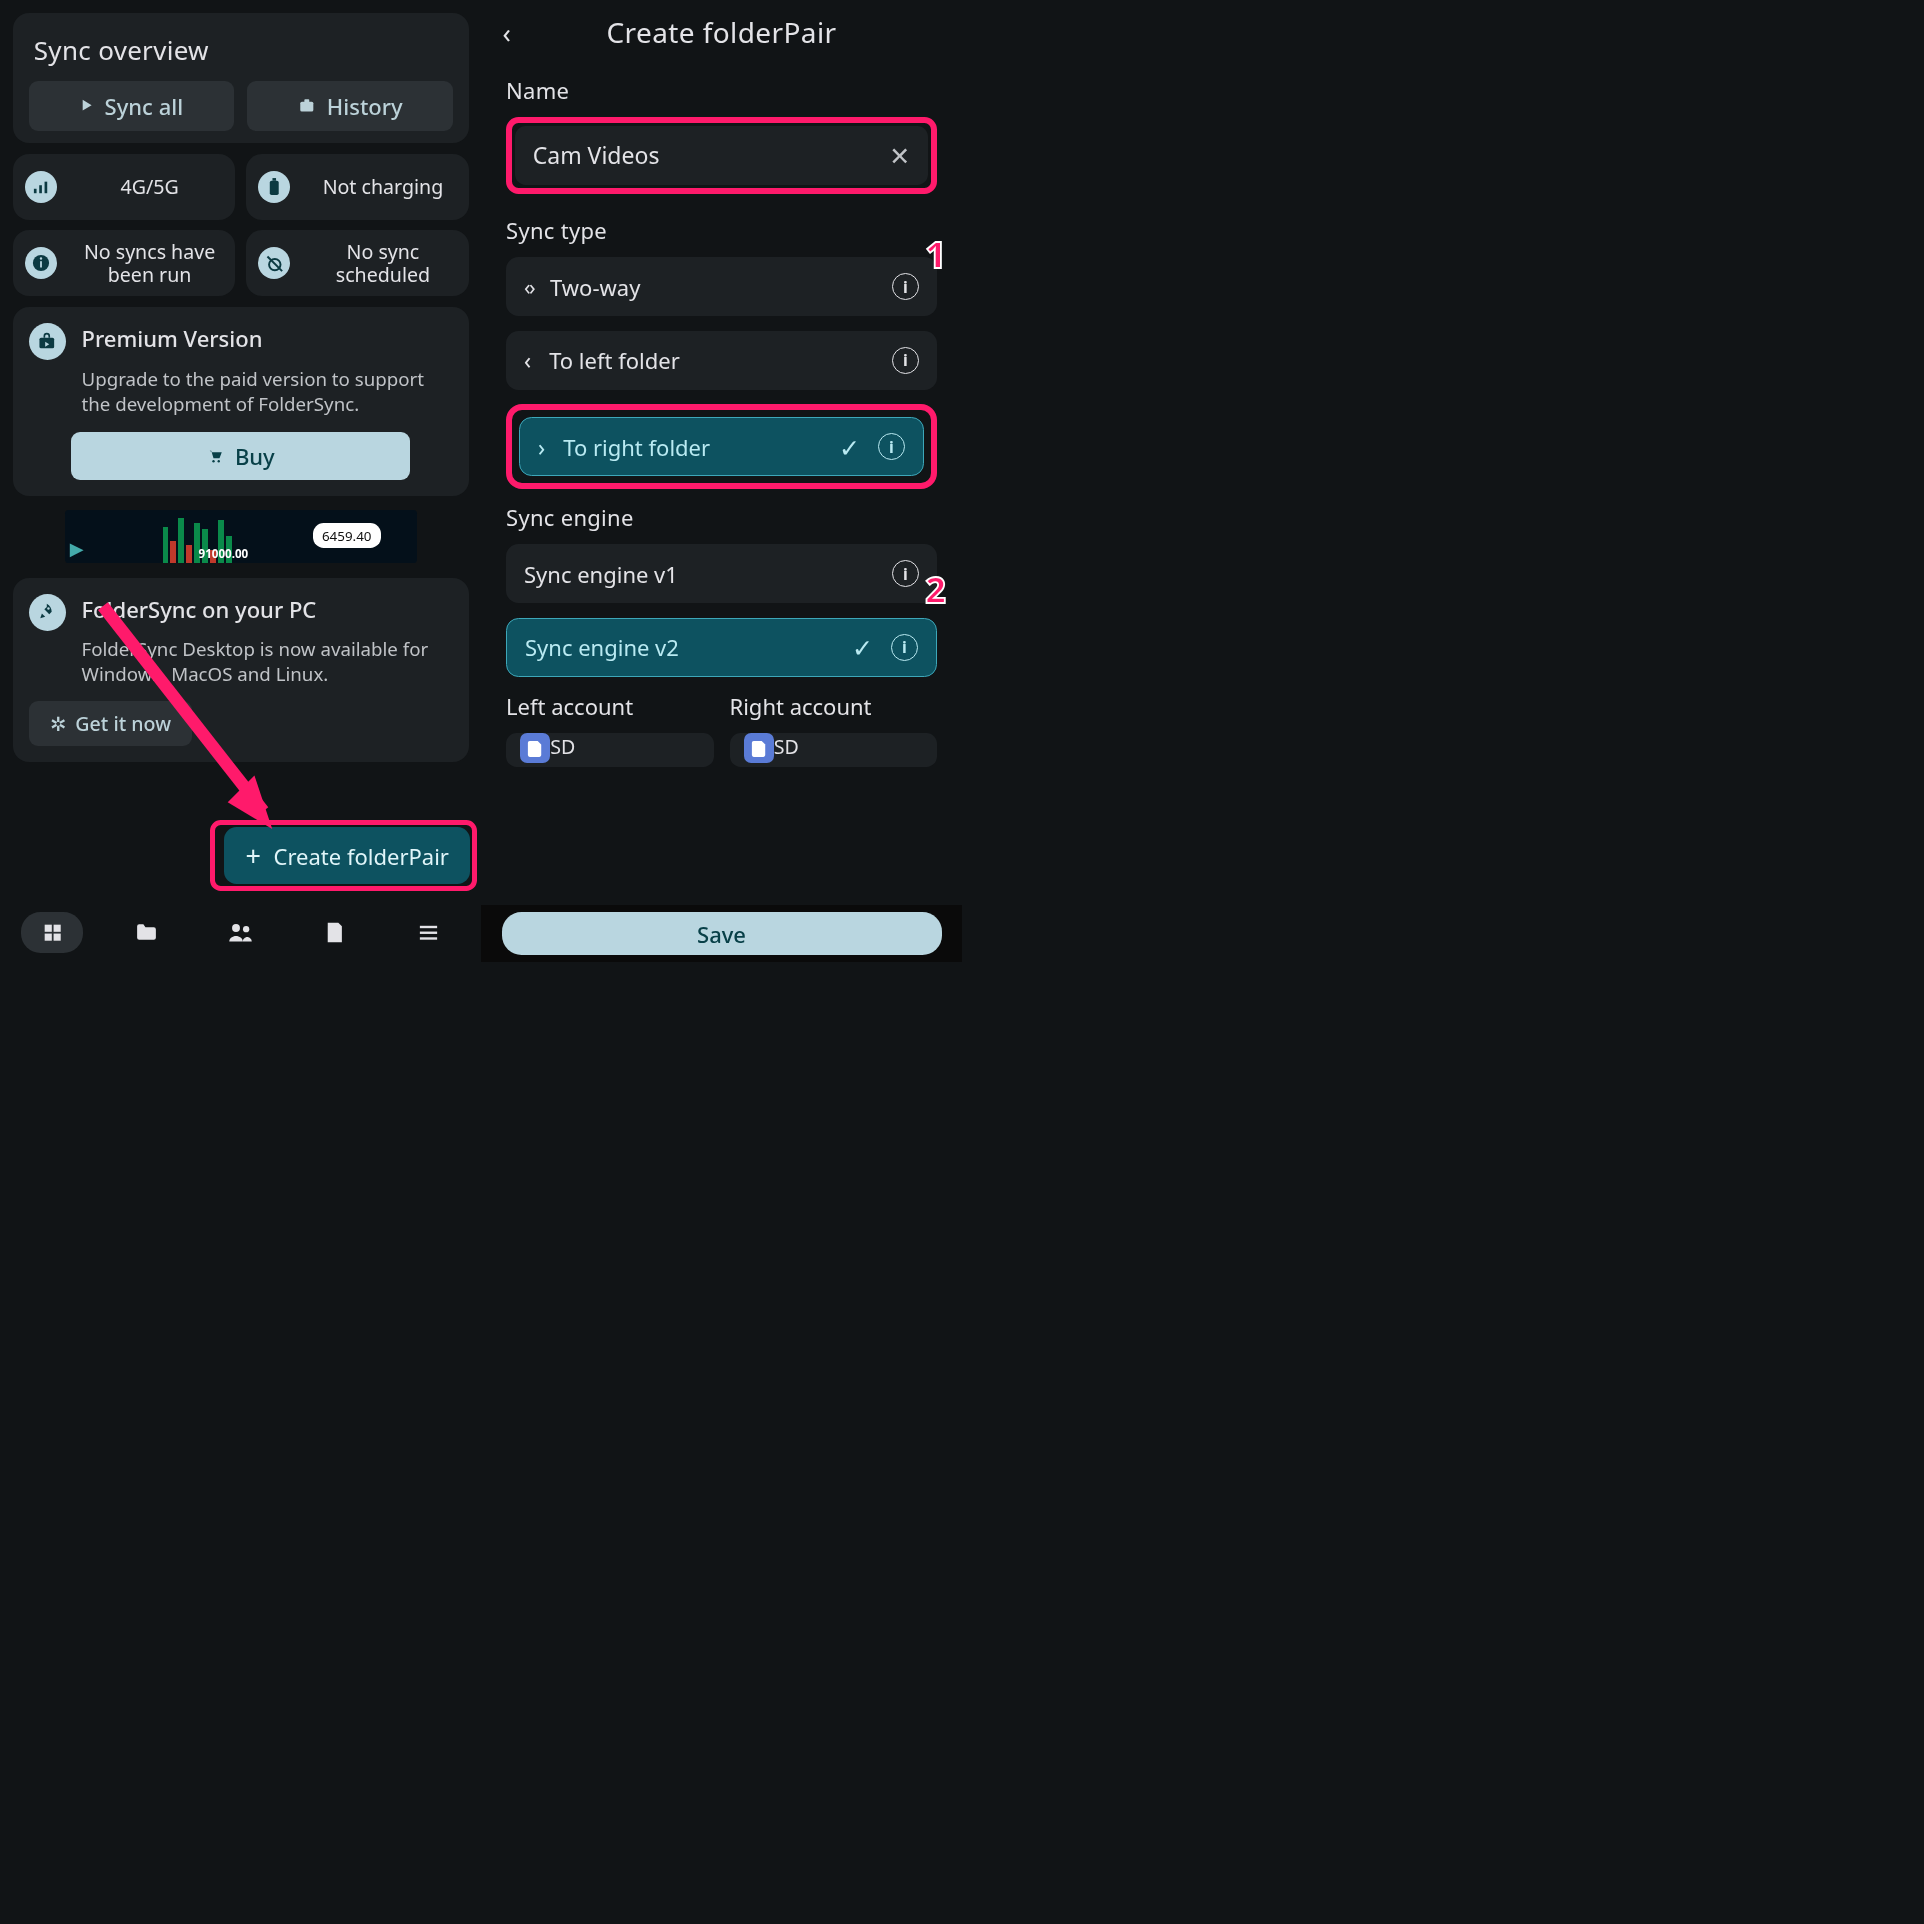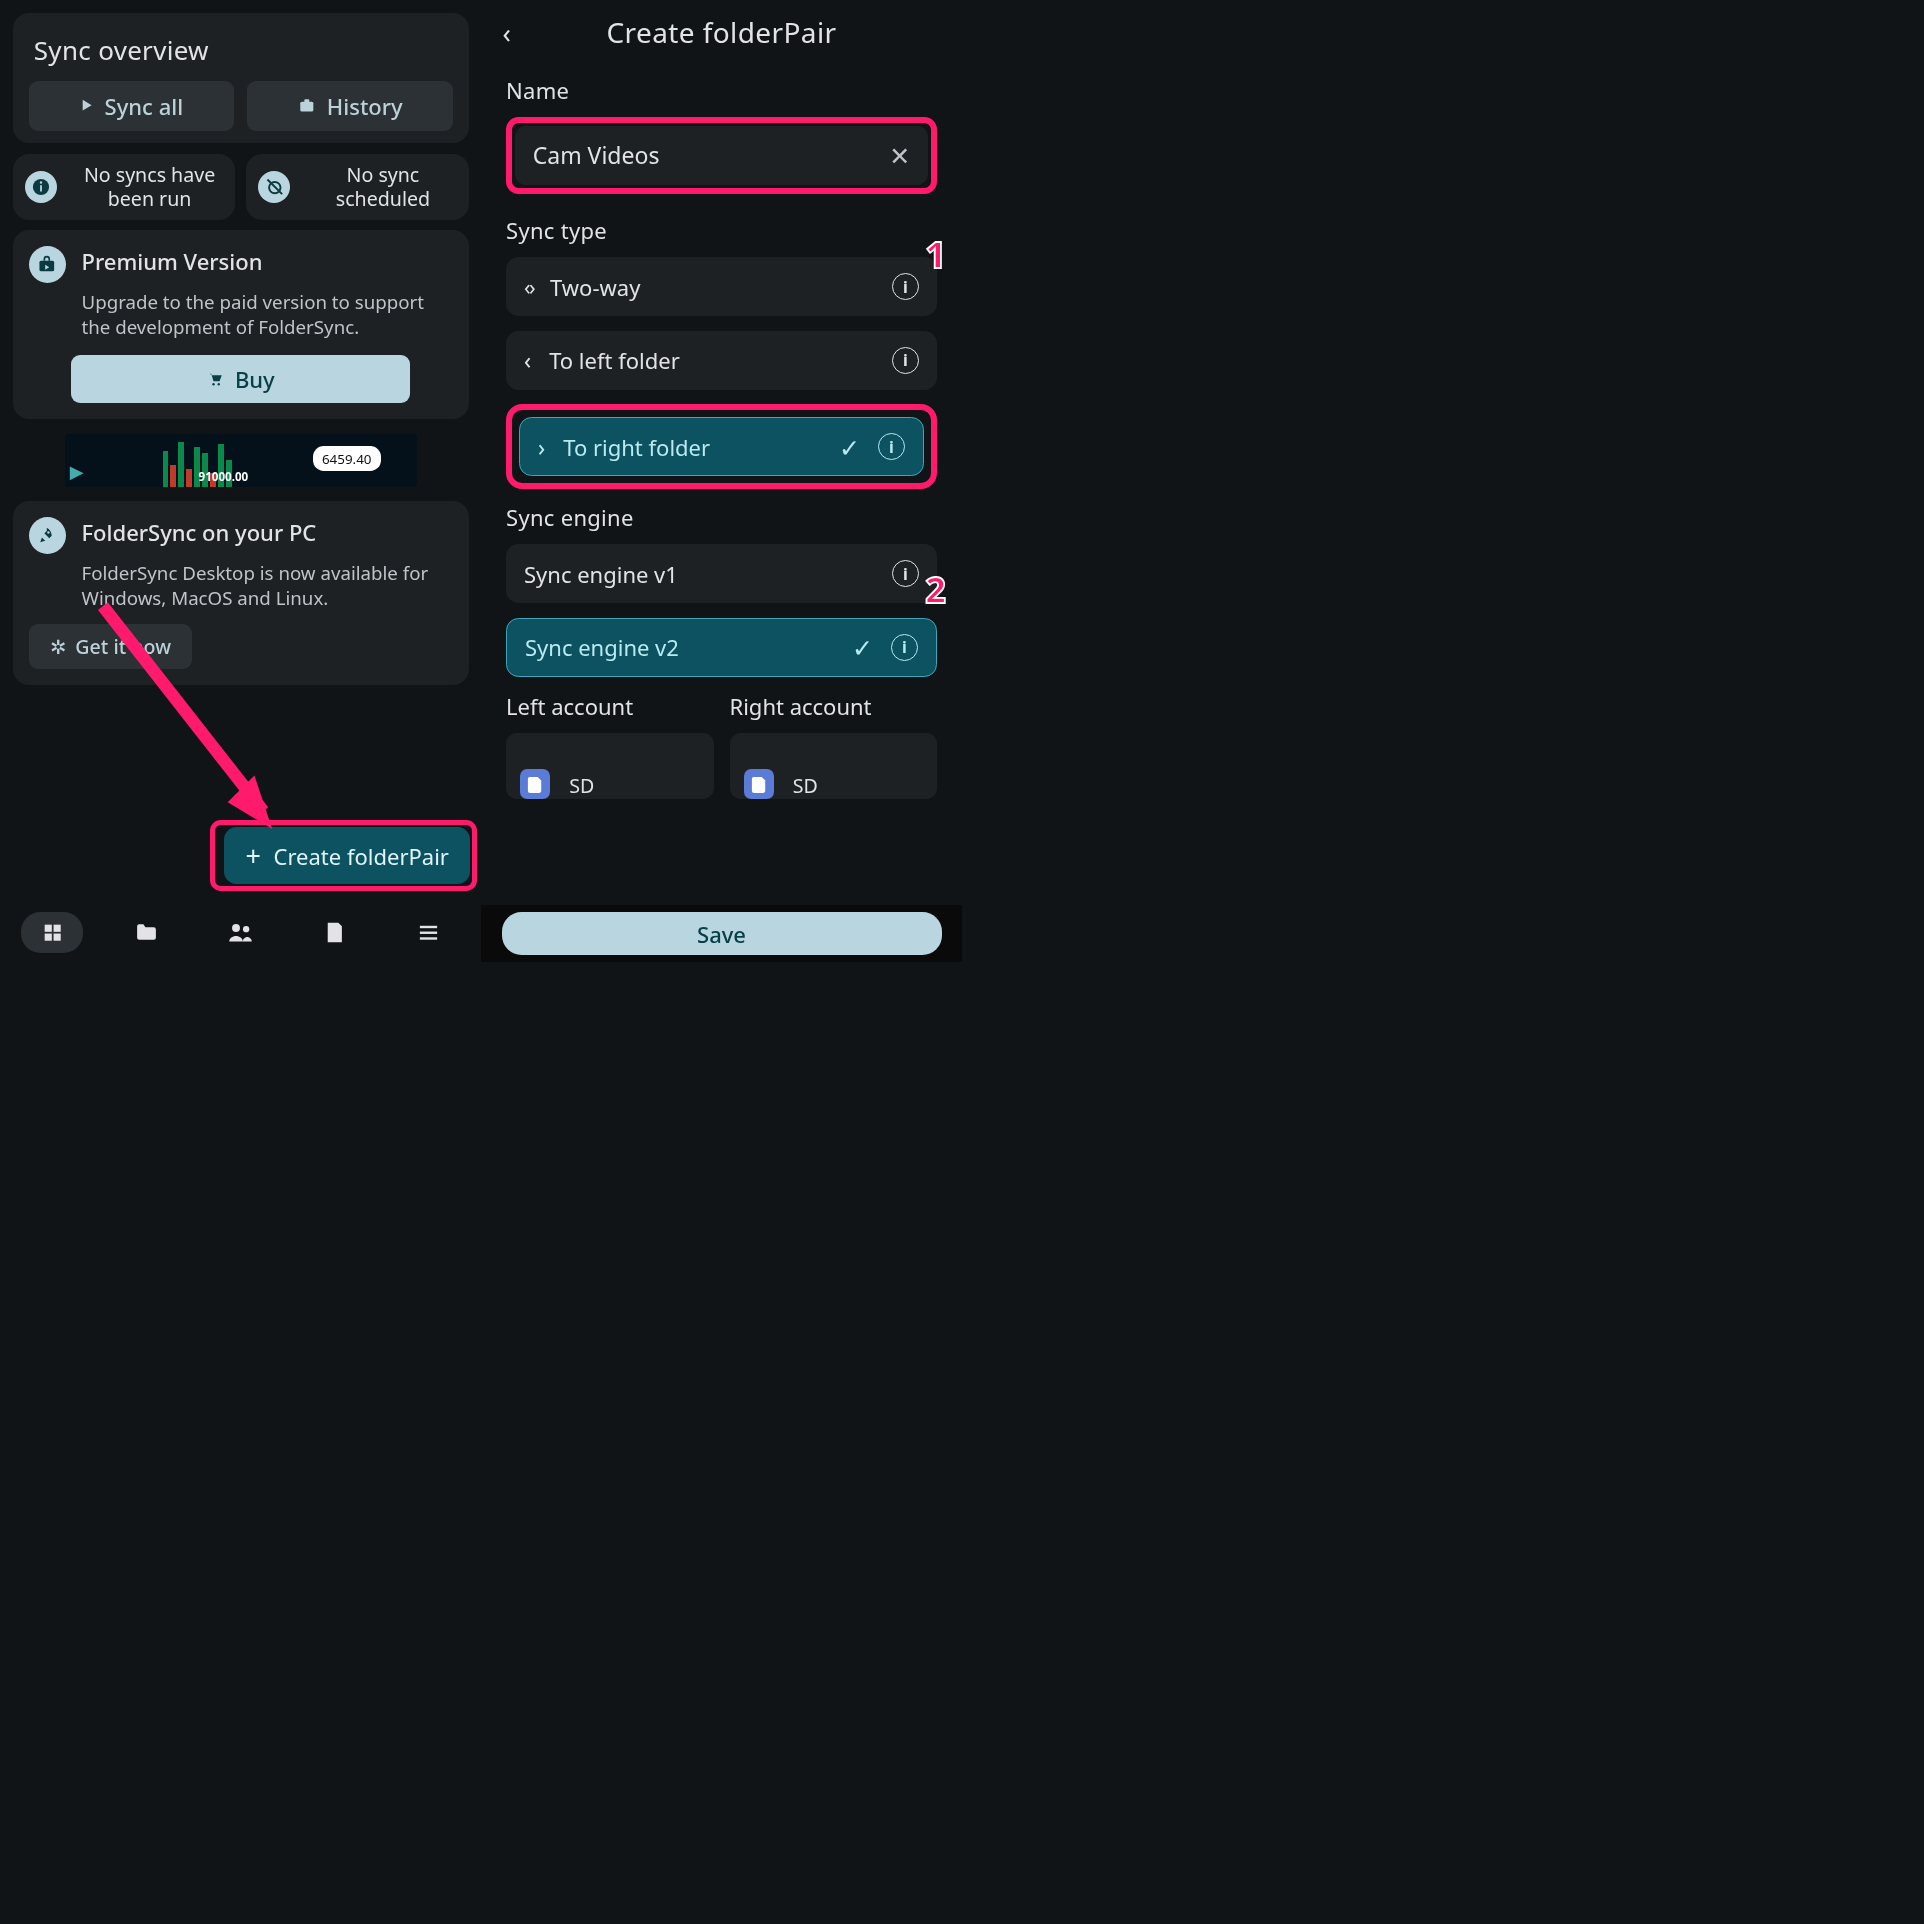--- a/index.html
+++ b/index.html
@@ -45,21 +45,21 @@
   .optrow .lbl{flex:1}
   .optrow.sel{background:#0d5260;color:#b9eaf2;border:1.8px solid #3da7b9}
   .infoico{width:27px;height:27px;border:1.8px solid currentColor;border-radius:50%;display:flex;align-items:center;justify-content:center;font-size:16px;font-weight:bold}
   .chk{font-size:25px}
   .selbox{border:6.2px solid #ff1a6b;border-radius:16px;padding:7.1px;margin-bottom:9px}
   .selbox .optrow{margin-bottom:0}
   .num{position:absolute;font-size:36px;font-weight:800;color:#ff1a6b;-webkit-text-stroke:1.8px #fff}
   .accrow{display:flex;gap:16px;margin-top:7.1px}
   .acccol{flex:1}
   .acclabel{font-size:22px;margin-bottom:12.5px}
-  .accbox{height:66px;background:#1d2124;border-radius:10.7px;display:flex;align-items:flex-end;padding:0 14.3px;gap:19px;font-size:19.6px}
+  .accbox{height:34px;background:#1d2124;border-radius:10.7px;display:flex;align-items:flex-start;padding:0 14.3px;gap:0;font-size:19.6px}
   .sdico{width:30px;height:30px;background:#5a7bd6;border-radius:7.1px;display:flex;align-items:center;justify-content:center}
   .save{position:absolute;bottom:0;left:0;width:481px;height:57px;background:#0a0a0a;display:flex;align-items:center;justify-content:center}
   .savebtn{width:440px;height:43px;background:#b9d6e0;color:#084048;border-radius:19.6px;display:flex;align-items:center;justify-content:center;font-size:22px;font-weight:500}
   svg{display:block}
   .adbars{position:absolute;left:98px;top:0;height:53px;display:flex;align-items:flex-end;gap:2.7px}
   .adbars div{width:5.3px;background:#0a8a4a}
 </style>
 </head>
 <body>
 
@@ -80,20 +80,41 @@
             <svg width="19.6" height="19.6" viewBox="0 0 24 24" fill="currentColor">
               <rect x="4" y="7" width="16" height="12" rx="2"></rect>
               <rect x="9" y="4" width="6" height="4" rx="1"></rect>
             </svg>
           </span>
         <span>History</span>
       </div>
     </div>
   </div>
 
+  <div class="statrow">
+    <div class="stat">
+      <span class="ico">
+          <svg width="16" height="16" viewBox="0 0 18 18" fill="currentColor">
+            <rect x="1" y="11" width="3" height="5"></rect>
+            <rect x="7" y="7" width="3" height="9"></rect>
+            <rect x="13" y="3" width="3" height="13"></rect>
+          </svg>
+        </span>
+      <span class="stattxt">4G/5G</span>
+    </div>
+    <div class="stat">
+      <span class="ico">
+          <svg width="12.5" height="18" viewBox="0 0 14 20" fill="currentColor">
+            <rect x="2" y="3" width="10" height="16" rx="2"></rect>
+            <rect x="5" y="0" width="4" height="3"></rect>
+          </svg>
+        </span>
+      <span class="stattxt">Not charging</span>
+    </div>
+  </div>
 
   <div class="statrow">
     <div class="stat">
       <span class="ico">
           <svg width="18" height="18" viewBox="0 0 20 20" fill="currentColor">
             <circle cx="10" cy="10" r="9"></circle>
             <rect x="9" y="8" width="2" height="7" fill="#b9d6e0"></rect>
             <circle cx="10" cy="5" r="1.3" fill="#b9d6e0"></circle>
           </svg>
         </span>

